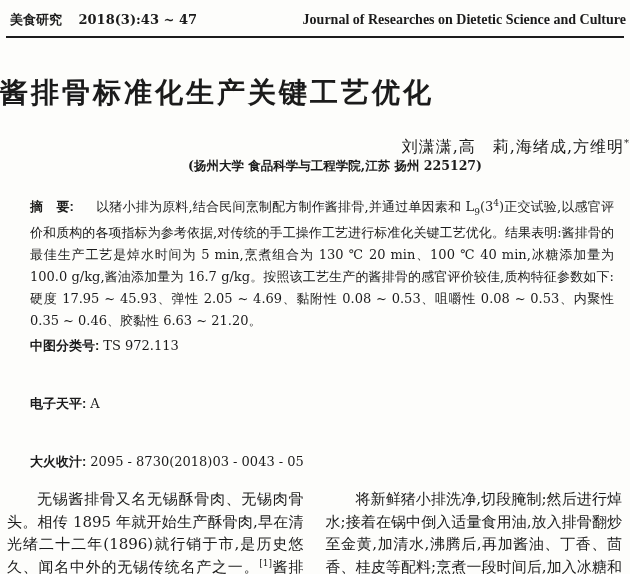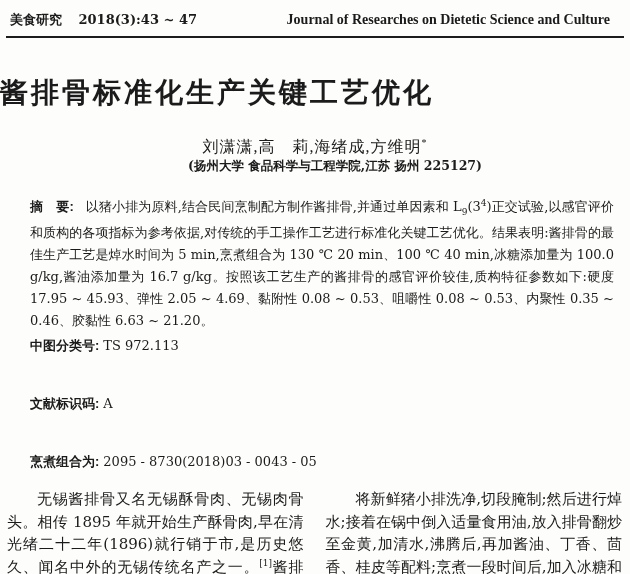--- a/index.html
+++ b/index.html
@@ -8,42 +8,42 @@
     background: #fdfdfb;
     color: #1b1b1b;
     font-family: "DejaVu Serif", "Liberation Serif", serif;
     overflow: hidden;
   }
   .page { padding: 0; }
 
   
   .header {
     display: flex; justify-content: space-between; align-items: baseline;
-    padding: 11px 20px 0 10px;
+    padding: 11px 4px 0 10px;
     font-weight: bold; font-size: 13px;
   }
   .header-left .h-cn { font-family: "Liberation Sans", sans-serif; font-weight: bold; }
   .header-left .h-issue { margin-left: 12px; font-weight: bold; }
   .header-right { font-family: "Liberation Serif", serif; font-weight: bold; font-size: 14px; }
   .rule { margin: 7px 6px 0 6px; border-top: 2.5px solid #1c1c1c; }
 
   
   .title {
     margin: 36px 0 0 0; text-align: left;
     font-size: 28px; font-weight: bold; letter-spacing: 3px;
     font-family: "DejaVu Serif", serif;
   }
-  .authors { margin-top: 25px; text-align: center; font-size: 16px; letter-spacing: 1px; font-family: Liberation Serif, serif; }
+  .authors { margin-top: 25px; text-align: right; font-size: 16px; letter-spacing: 1px; }
   .author-mark { font-size: 10px; }
   .affiliation { margin-top: 0; text-align: center; font-size: 12.5px; font-weight: bold; padding-left: 40px; }
 
   
   .abstract-block { margin: 16px 16px 0 30px; }
   .abstract, .keywords { margin: 0; font-size: 13px; line-height: 22px; text-align: justify; }
-  .label { font-weight: bold; font-family: "Liberation Sans", sans-serif; margin-right: 12px; }
+  .label { font-weight: bold; font-family: "Liberation Sans", sans-serif; margin-right: 22px; }
   .abstract sub, .abstract sup { font-size: 9px; }
   .meta-row { margin-top: 3px; display: flex; gap: 36px; font-size: 13px; line-height: 22px; white-space: nowrap; flex-direction: column; }
   .meta-item .label { margin-right: 4px; }
 
   
   .columns { display: flex; gap: 22px; margin: 15px 8px 0 7px; }
   .column { flex: 1; min-width: 0; font-size: 15px; line-height: 22.6px; text-align: justify; }
   .para { margin: 0; }
   .para.indent { text-indent: 2em; }
   .para sup { font-size: 9px; line-height: 0; }
@@ -66,22 +66,22 @@
   <h1 class="title">酱排骨标准化生产关键工艺优化</h1>
 
   <div class="authors"><span>刘潇潇,高　莉,海绪成,方维明</span><sup class="author-mark">*</sup></div>
 
   <div class="affiliation">(扬州大学 食品科学与工程学院,江苏 扬州 225127)</div>
 
   <div class="abstract-block">
     <p class="abstract"><span class="label">摘　要:</span><span><span>以猪小排为原料,结合民间烹制配方制作酱排骨,并通过单因素和 L</span><sub>9</sub><span>(3</span><sup>4</sup><span>)正交试验,以感官评价和质构的各项指标为参考依据,对传统的手工操作工艺进行标准化关键工艺优化。结果表明:酱排骨的最佳生产工艺是焯水时间为 5 min,烹煮组合为 130 ℃ 20 min、100 ℃ 40 min,冰糖添加量为 100.0 g/kg,酱油添加量为 16.7 g/kg。按照该工艺生产的酱排骨的感官评价较佳,质构特征参数如下:硬度 17.95 ~ 45.93、弹性 2.05 ~ 4.69、黏附性 0.08 ~ 0.53、咀嚼性 0.08 ~ 0.53、内聚性 0.35 ~ 0.46、胶黏性 6.63 ~ 21.20。</span></span></p>
     <div class="meta-row">
       <span class="meta-item"><span class="label">中图分类号:</span><span>TS 972.113</span></span>
-      <span class="meta-item"><span class="label">文献标识码:</span><span>A</span></span>
-      <span class="meta-item"><span class="label">烹煮组合为:</span><span>2095 - 8730(2018)03 - 0043 - 05</span></span>
+      <span class="meta-item"><span class="label">电子天平:</span><span>A</span></span>
+      <span class="meta-item"><span class="label">大火收汁:</span><span>2095 - 8730(2018)03 - 0043 - 05</span></span>
     </div>
   </div>
 
   <div class="columns">
     <div class="column">
         <div class="para indent"><span>无锡酱排骨又名无锡酥骨肉、无锡肉骨头。相传 1895 年就开始生产酥骨肉,早在清光绪二十二年(1896)就行销于市,是历史悠久、闻名中外的无锡传统名产之一。</span><sup>[1]</sup><span>酱排骨作为传统烹饪美食,其加工工艺十分复杂,涉及多种烹饪技法且模糊性操作程序大量存在,传统的手工操作工艺大多不能直接放大为工业化加工工艺,而需要进行工业化适应性改造,这使得工业化生产酱排骨难以保持传统的口感和风味,阻碍了酱排骨的工业化生产进程。</span></div>
       </div>
     <div class="column">
         <div class="para indent"><span>将新鲜猪小排洗净,切段腌制;然后进行焯水;接着在锅中倒入适量食用油,放入排骨翻炒至金黄,加清水,沸腾后,再加酱油、丁香、茴香、桂皮等配料;烹煮一段时间后,加入冰糖和红曲粉;最后,大火收汁。</span></div>
       </div>

